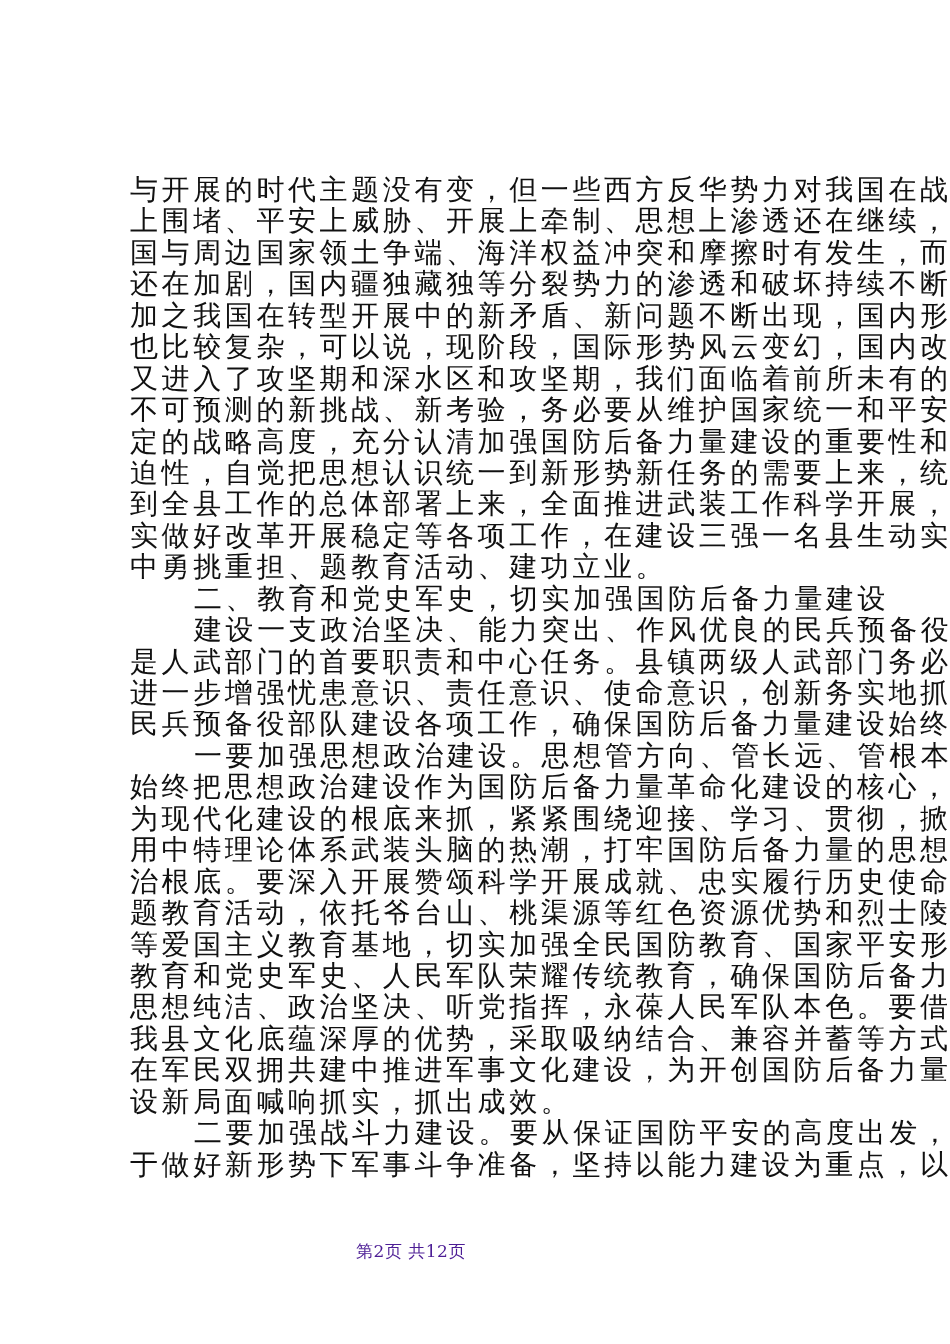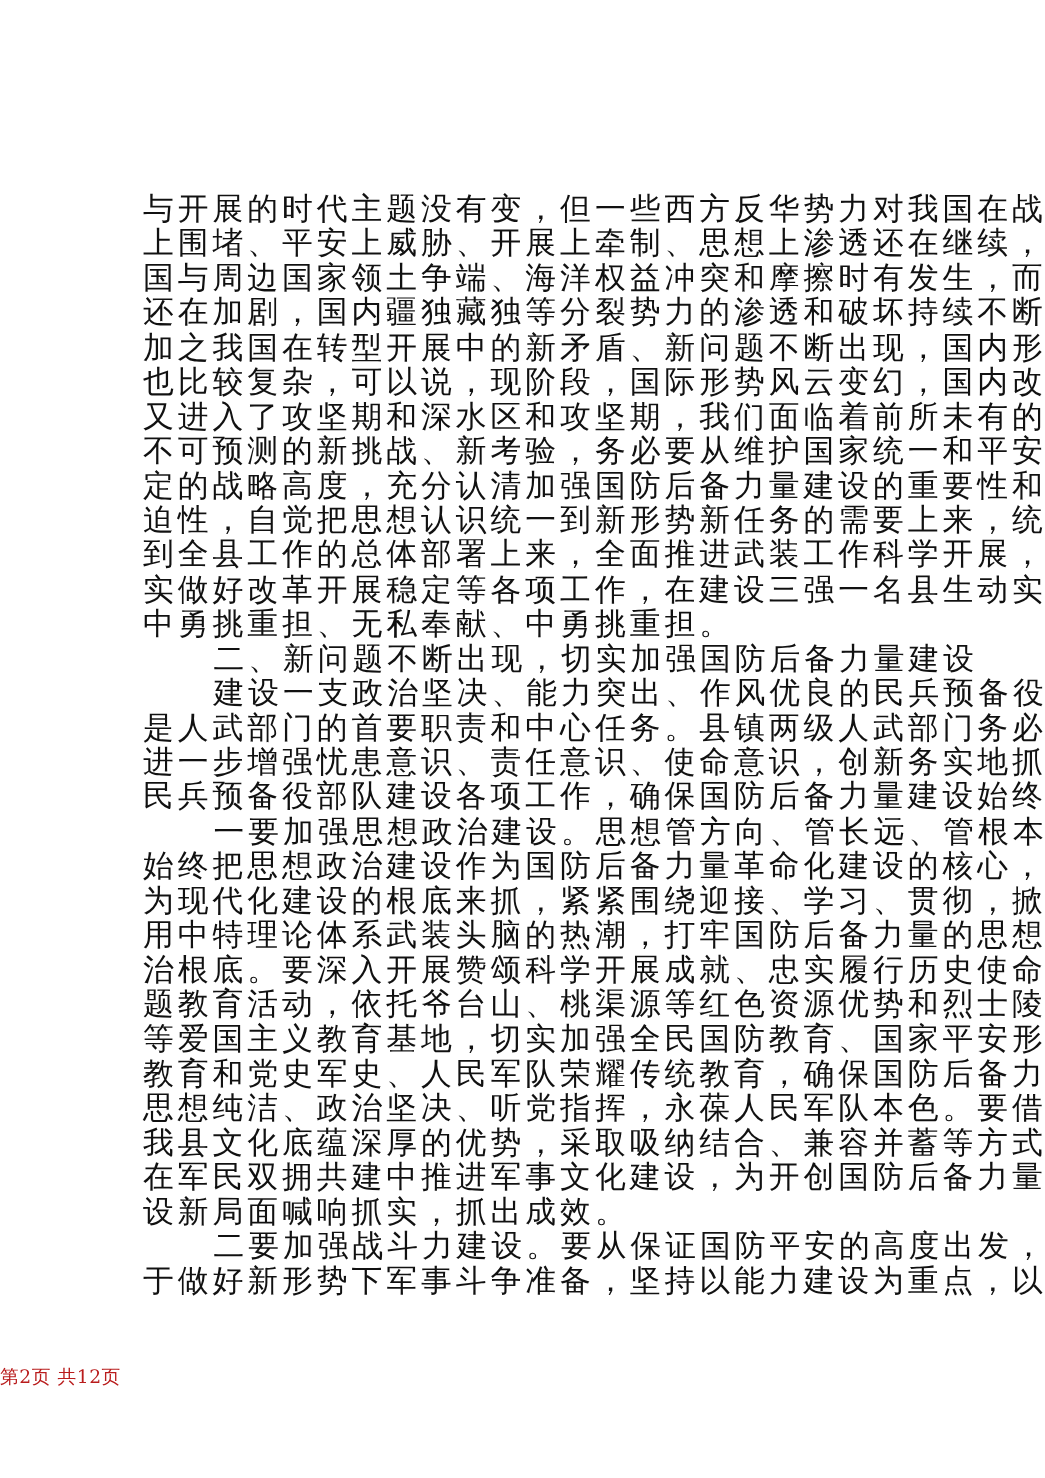--- a/index.html
+++ b/index.html
@@ -43,45 +43,45 @@
     text-align-last: left;
   }
   .line.indent {
     padding-left: 64px;
   }
   .footer {
     position: absolute;
     left: 0;
     width: 822px;
     top: 1240px;
-    text-align: left;
+    text-align: center;
     font-size: 17px;
-    color: #b91c1c;
+    color: #4c1d95;
     letter-spacing: 0.5px;
   }
 </style>
 </head>
 <body>
 
 <div class="page">
   <div class="body-text" id="body-text">
       <span class="line">与开展的时代主题没有变，但一些西方反华势力对我国在战略</span>
       <span class="line">上围堵、平安上威胁、开展上牵制、思想上渗透还在继续，我</span>
       <span class="line">国与周边国家领土争端、海洋权益冲突和摩擦时有发生，而且</span>
       <span class="line">还在加剧，国内疆独藏独等分裂势力的渗透和破坏持续不断，</span>
       <span class="line">加之我国在转型开展中的新矛盾、新问题不断出现，国内形势</span>
       <span class="line">也比较复杂，可以说，现阶段，国际形势风云变幻，国内改革</span>
       <span class="line">又进入了攻坚期和深水区和攻坚期，我们面临着前所未有的、</span>
       <span class="line">不可预测的新挑战、新考验，务必要从维护国家统一和平安稳</span>
       <span class="line">定的战略高度，充分认清加强国防后备力量建设的重要性和紧</span>
       <span class="line">迫性，自觉把思想认识统一到新形势新任务的需要上来，统一</span>
       <span class="line">到全县工作的总体部署上来，全面推进武装工作科学开展，扎</span>
       <span class="line">实做好改革开展稳定等各项工作，在建设三强一名县生动实践</span>
-      <span class="line last">中勇挑重担、无私奉献、中勇挑重担。</span>
-      <span class="line indent last">二、新问题不断出现，切实加强国防后备力量建设</span>
+      <span class="line last">中勇挑重担、题教育活动、建功立业。</span>
+      <span class="line indent last">二、教育和党史军史，切实加强国防后备力量建设</span>
       <span class="line indent">建设一支政治坚决、能力突出、作风优良的民兵预备役部队</span>
       <span class="line">是人武部门的首要职责和中心任务。县镇两级人武部门务必要</span>
       <span class="line">进一步增强忧患意识、责任意识、使命意识，创新务实地抓好</span>
       <span class="line">民兵预备役部队建设各项工作，确保国防后备力量建设始终沿</span>
       <span class="line indent">一要加强思想政治建设。思想管方向、管长远、管根本。要</span>
       <span class="line">始终把思想政治建设作为国防后备力量革命化建设的核心，作</span>
       <span class="line">为现代化建设的根底来抓，紧紧围绕迎接、学习、贯彻，掀起</span>
       <span class="line">用中特理论体系武装头脑的热潮，打牢国防后备力量的思想政</span>
       <span class="line">治根底。要深入开展赞颂科学开展成就、忠实履行历史使命主</span>
       <span class="line">题教育活动，依托爷台山、桃渠源等红色资源优势和烈士陵园</span>

